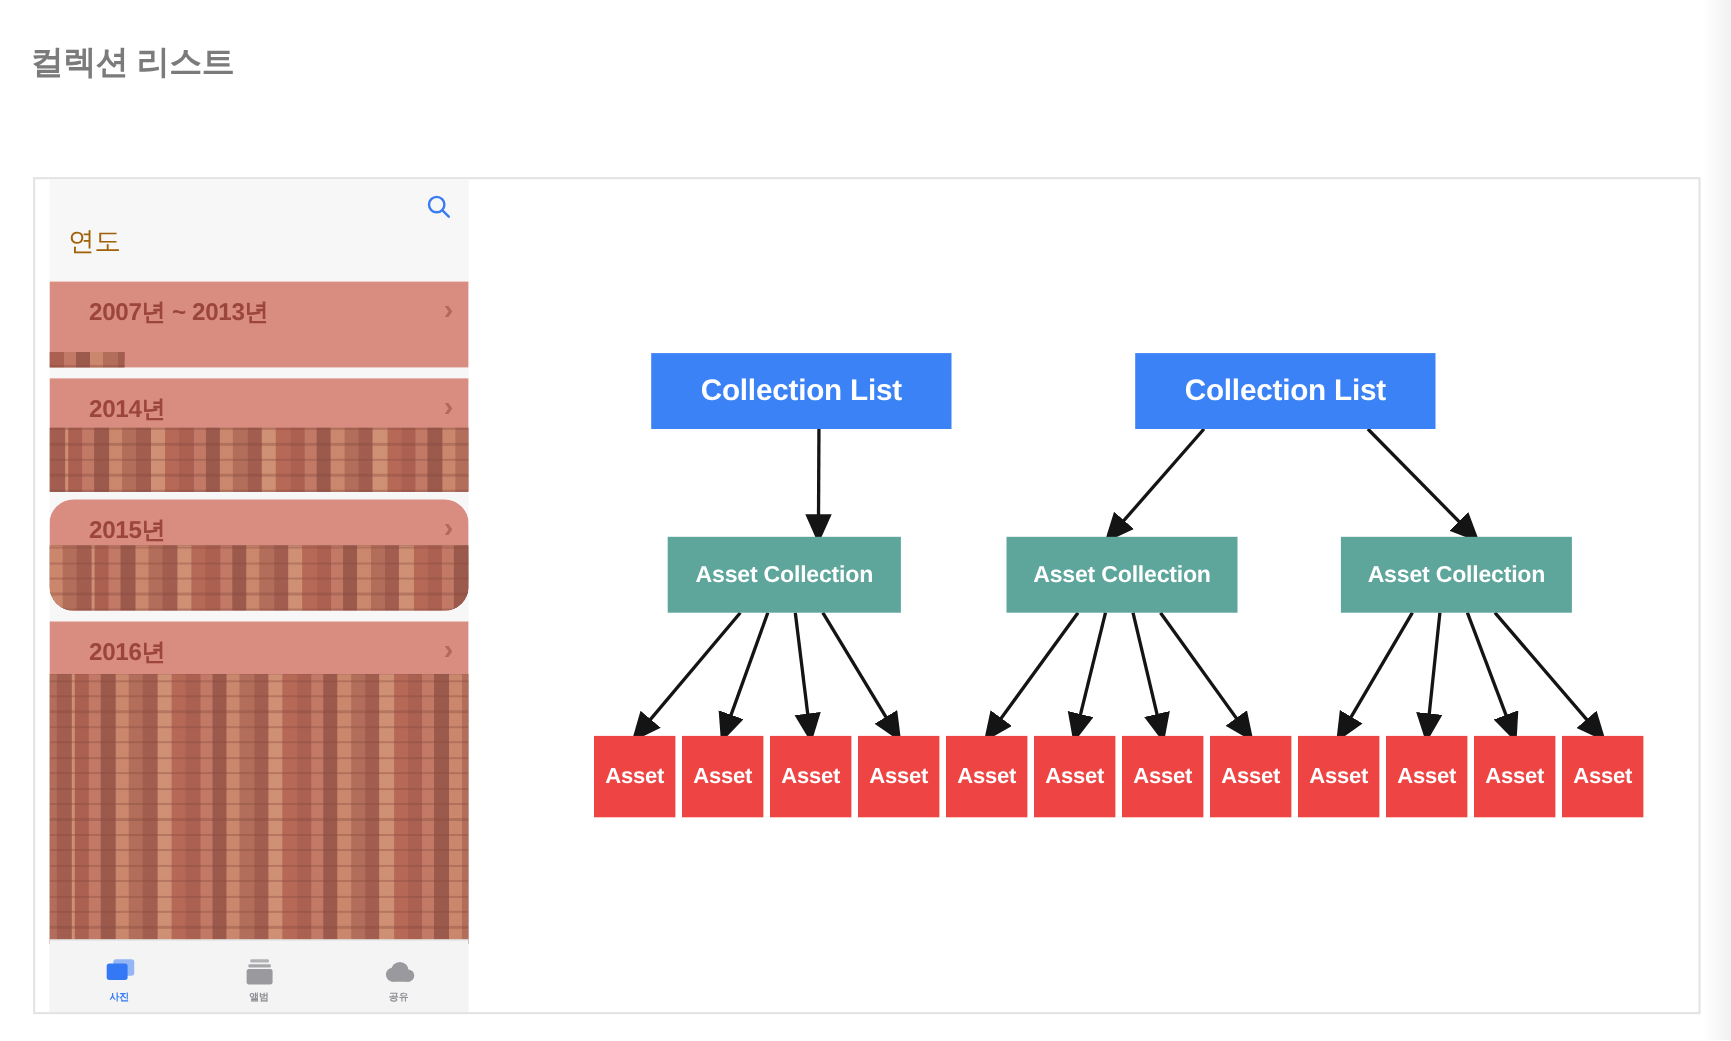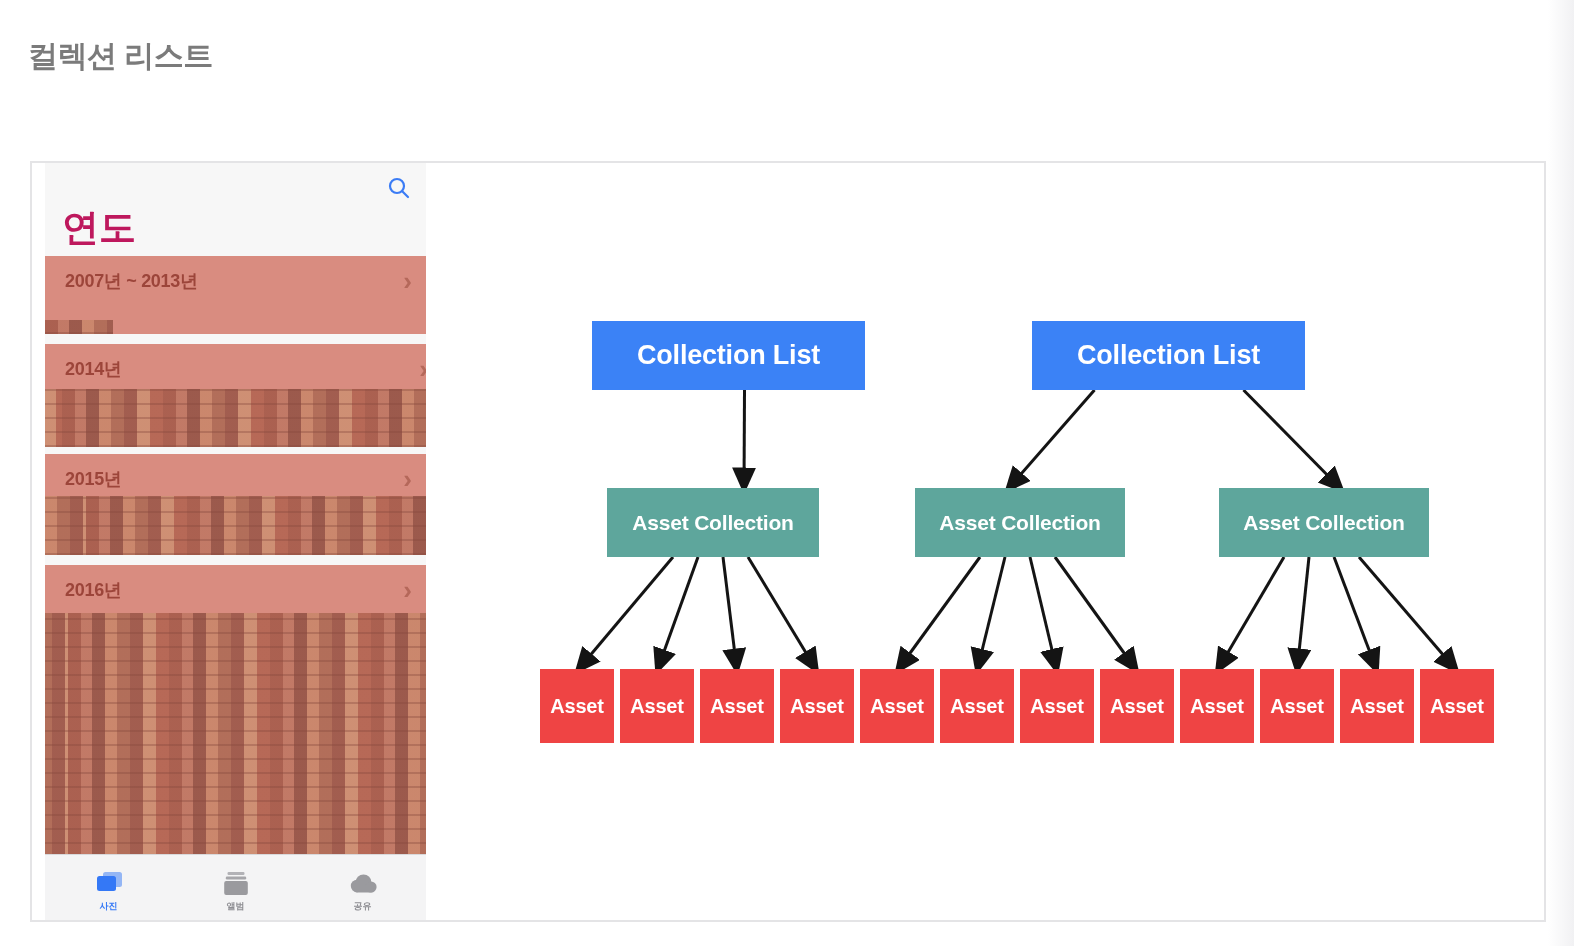--- a/index.html
+++ b/index.html
@@ -20,23 +20,23 @@
     position:absolute;left:30px;top:161px;width:1516px;height:761px;
     background:#ffffff;border:2px solid #e4e4e6;box-sizing:border-box;
   }
   
   .phone{
     position:absolute;left:13px;top:0;width:381px;height:757px;
     background:#f7f7f7;overflow:hidden;
   }
   .phone-nav{position:absolute;left:0;top:0;width:100%;height:93px;}
   .search-btn{position:absolute;right:14px;top:12px;width:26px;height:26px;cursor:pointer;}
-  .phone-title{position:absolute;left:17px;top:40px;font-size:37px;font-weight:700;color:#be185d;}
+  .phone-title{position:absolute;left:17px;top:40px;font-size:24px;font-weight:400;color:#a16207;}
   .year-row{position:absolute;left:0;width:100%;background:#d98c80;overflow:hidden;}
-  .row-label{position:absolute;left:20px;top:13px;font-size:18px;font-weight:700;color:#9c453a;letter-spacing:-0.3px;}
+  .row-label{position:absolute;left:36px;top:13px;font-size:22px;font-weight:700;color:#9c453a;letter-spacing:-0.3px;}
   .row-chevron{position:absolute;right:14px;top:12px;font-size:26px;font-weight:600;color:#b5685a;line-height:26px;}
   .mosaic{
     background-color:#8a5040;
     background-image:
       linear-gradient(rgba(222,132,116,0.48),rgba(222,132,116,0.48)),
       repeating-linear-gradient(0deg, rgba(50,15,8,0.35) 0 2px, rgba(0,0,0,0) 2px 14px),
       repeating-linear-gradient(90deg,#7c4030 0 13px,#a8705a 13px 24px,#5f3328 24px 37px,#b98a66 37px 49px,#8a5a42 49px 62px,#6b3a2e 62px 75px,#c09a74 75px 88px,#93503c 88px 101px),
       repeating-linear-gradient(0deg, rgba(255,255,255,0.12) 0 7px, rgba(0,0,0,0.14) 7px 14px);
   }
   .row-mosaic{position:absolute;left:0;right:0;bottom:0;}
@@ -84,27 +84,27 @@
       </div>
       <div class="phone-title">연도</div>
     </div>
 
     <div class="year-row" style="top:93px;height:78px;">
       <span class="row-label">2007년 ~ 2013년</span>
       <span class="row-chevron">›</span>
       <div class="mini-mosaic mosaic"></div>
     </div>
 
-    <div class="year-row" style="top:181px;height:103px;padding-left:16px;">
+    <div class="year-row" style="top:181px;height:103px;">
       <span class="row-label">2014년</span>
       <span class="row-chevron">›</span>
       <div class="row-mosaic mosaic m2" style="height:58px;"></div>
     </div>
 
-    <div class="year-row" style="top:291px;height:101px;">
+    <div class="year-row" style="top:291px;height:101px;border-radius:22px;">
       <span class="row-label">2015년</span>
       <span class="row-chevron">›</span>
       <div class="row-mosaic mosaic m3" style="height:59px;"></div>
     </div>
 
     <div class="year-row" style="top:402px;height:293px;">
       <span class="row-label">2016년</span>
       <span class="row-chevron">›</span>
       <div class="row-mosaic mosaic m4" style="height:245px;"></div>
     </div>

